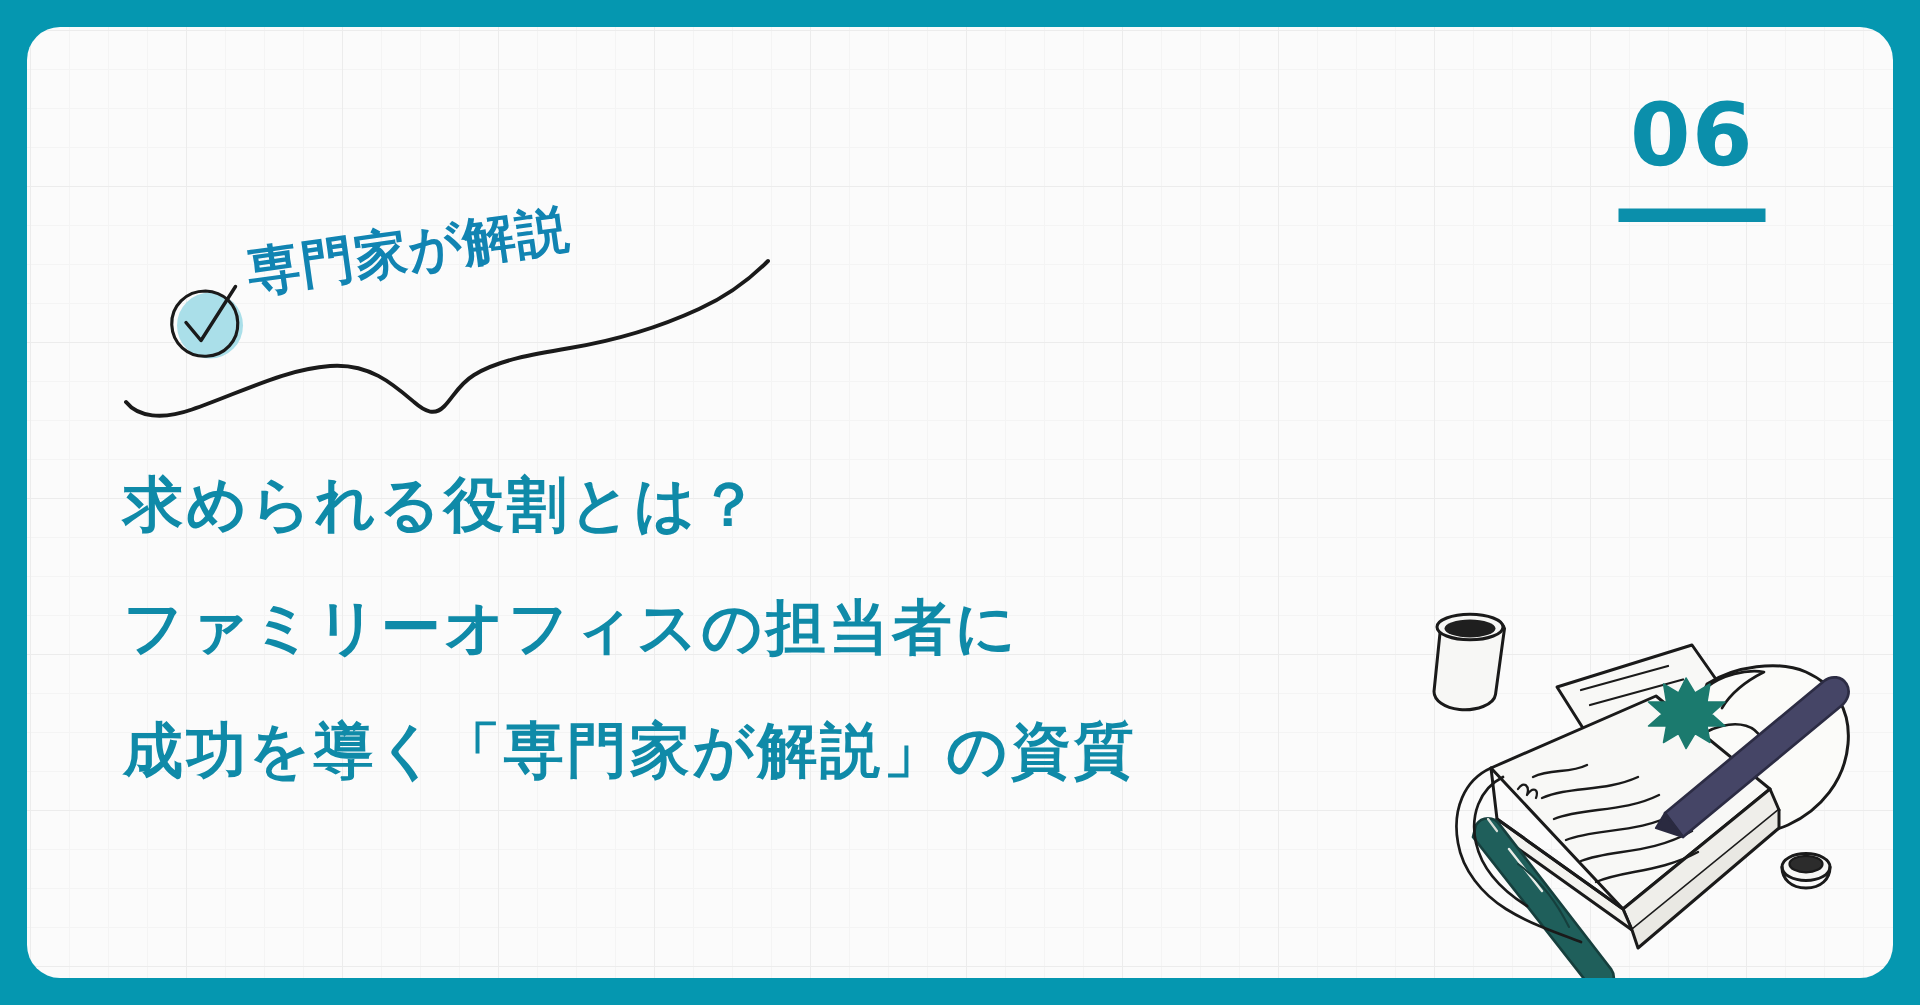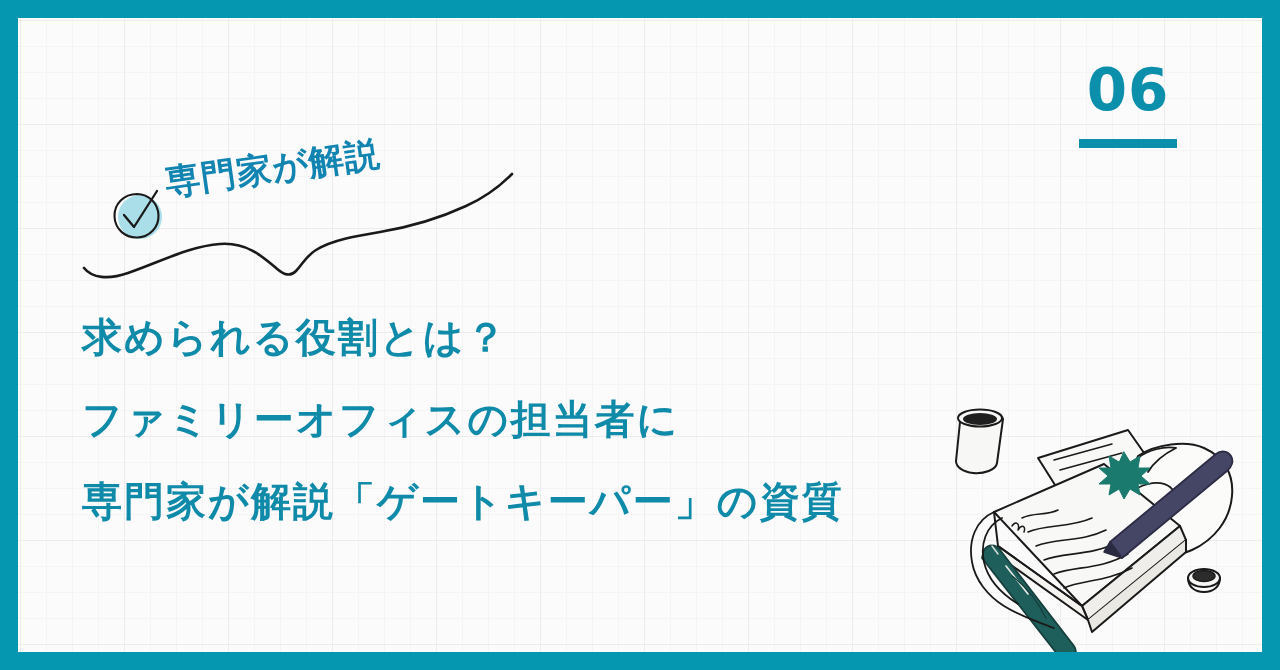--- a/index.html
+++ b/index.html
@@ -32,20 +32,21 @@
       linear-gradient(to bottom, #ececec 1px, transparent 1px),
       linear-gradient(to right, #f4f4f4 1px, transparent 1px),
       linear-gradient(to bottom, #f4f4f4 1px, transparent 1px);
     background-size:
       104px 104px,
       104px 104px,
       26px 26px,
       26px 26px;
     background-position: 2px 2px, 2px 2px, 2px 2px, 2px 2px;
     overflow: hidden;
+    border-radius: 22px;
   }
 
   
   .number-block {
     position: absolute;
     right: 74px;
     top: 43px;
     width: 120px;
     text-align: center;
   }
@@ -156,21 +157,21 @@
         <svg viewBox="0 0 460 120" xmlns="http://www.w3.org/2000/svg">
           <path d="M4 104 C12 114 28 116 48 109 C80 98 110 82 140 80 C166 78 182 92 196 104 C204 111 210 113 216 107
                    C222 101 226 92 236 86 C252 76 276 72 300 68 C330 63 360 54 386 42 C406 33 420 22 432 10" fill="none" stroke="#1a1a1a" stroke-width="2.6" stroke-linecap="round"></path>
         </svg>
       </div>
     </div>
 
     <div class="headline">
       <div class="headline-line">求められる役割とは？</div>
       <div class="headline-line">ファミリーオフィスの担当者に</div>
-      <div class="headline-line">専門家が解説「ゲートキーパー」の資質</div>
+      <div class="headline-line">成功を導く「専門家が解説」の資質</div>
     </div>
 
     <div class="illustration">
       <svg viewBox="0 0 300 260" xmlns="http://www.w3.org/2000/svg">
         <g fill="none" stroke="#1a1a1a" stroke-width="2" stroke-linecap="round" stroke-linejoin="round">
 
           <g>
             <path d="M18 22 C16 18 24 12 36 11 C50 10 60 14 61 19 L55 63 C54 70 42 74 31 73 C21 72 14 67 14 61 Z" fill="#f7f7f5"></path>
             <ellipse cx="38" cy="18" rx="22" ry="8.5" fill="#f7f7f5"></ellipse>
             <ellipse cx="38" cy="19" rx="17" ry="6" fill="#1f1f1f" stroke="none"></ellipse>

